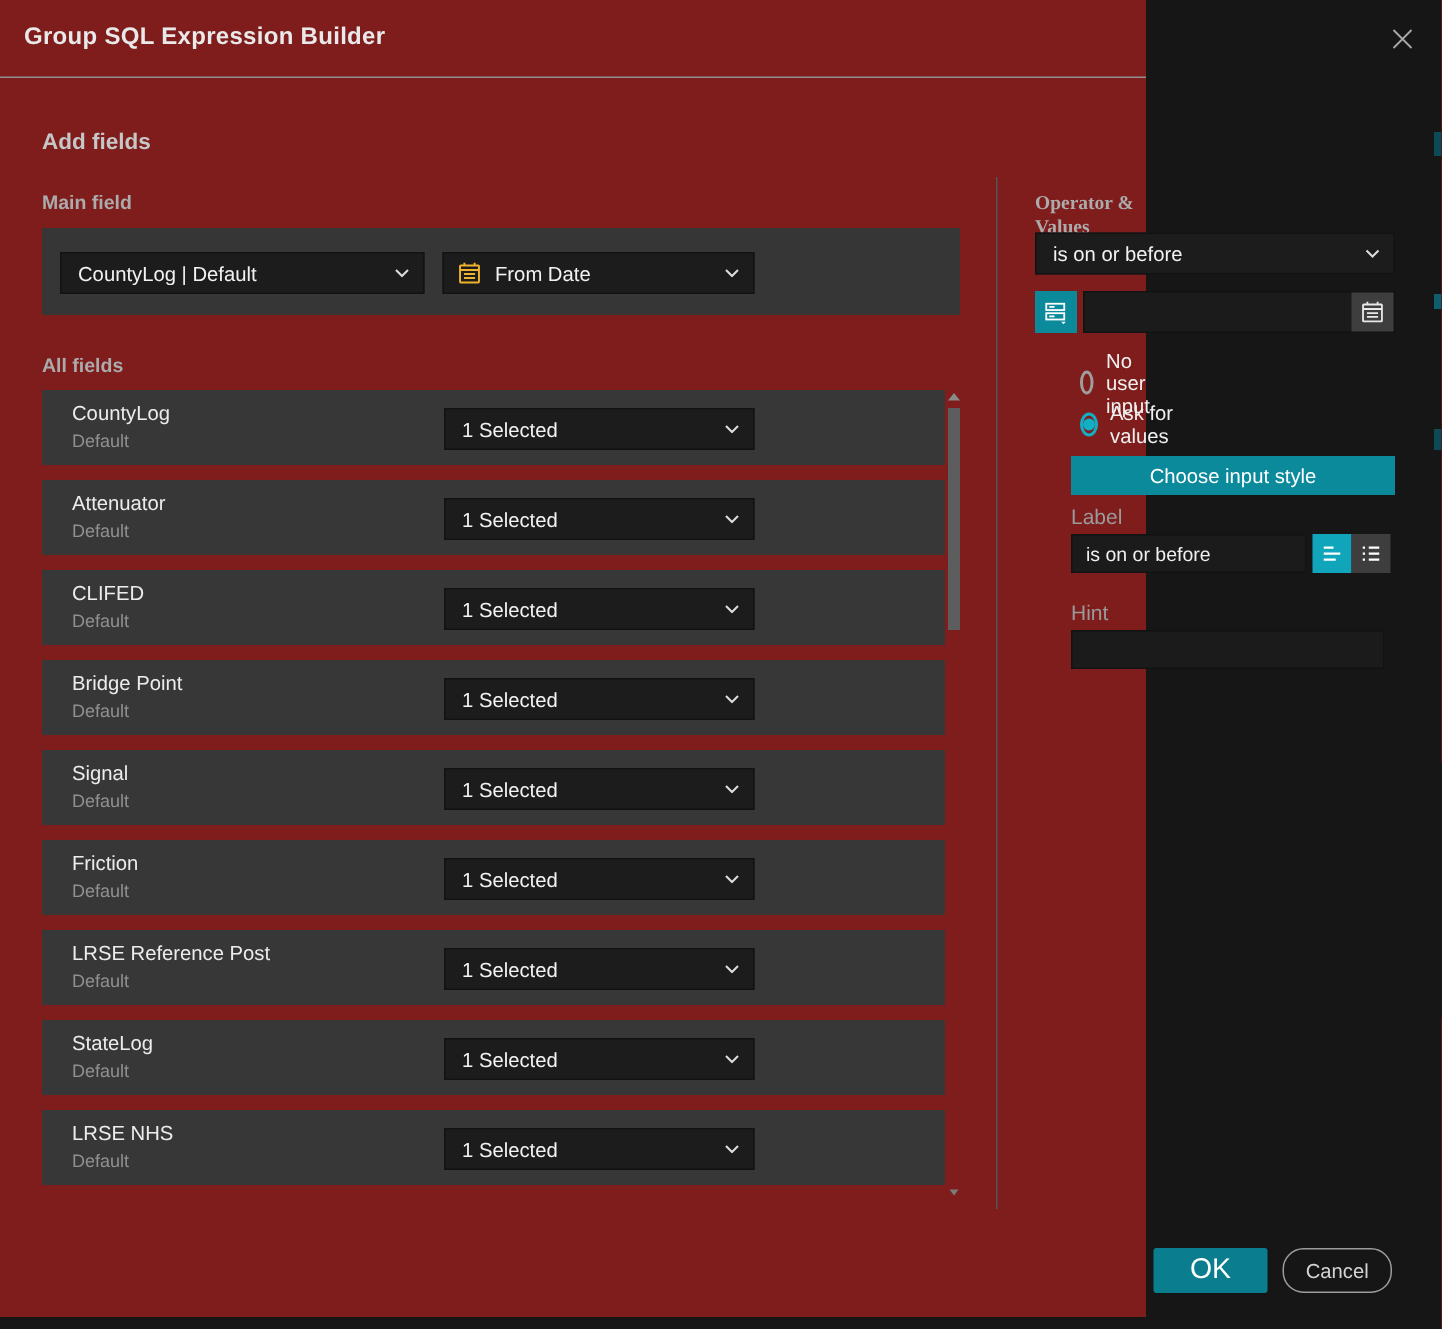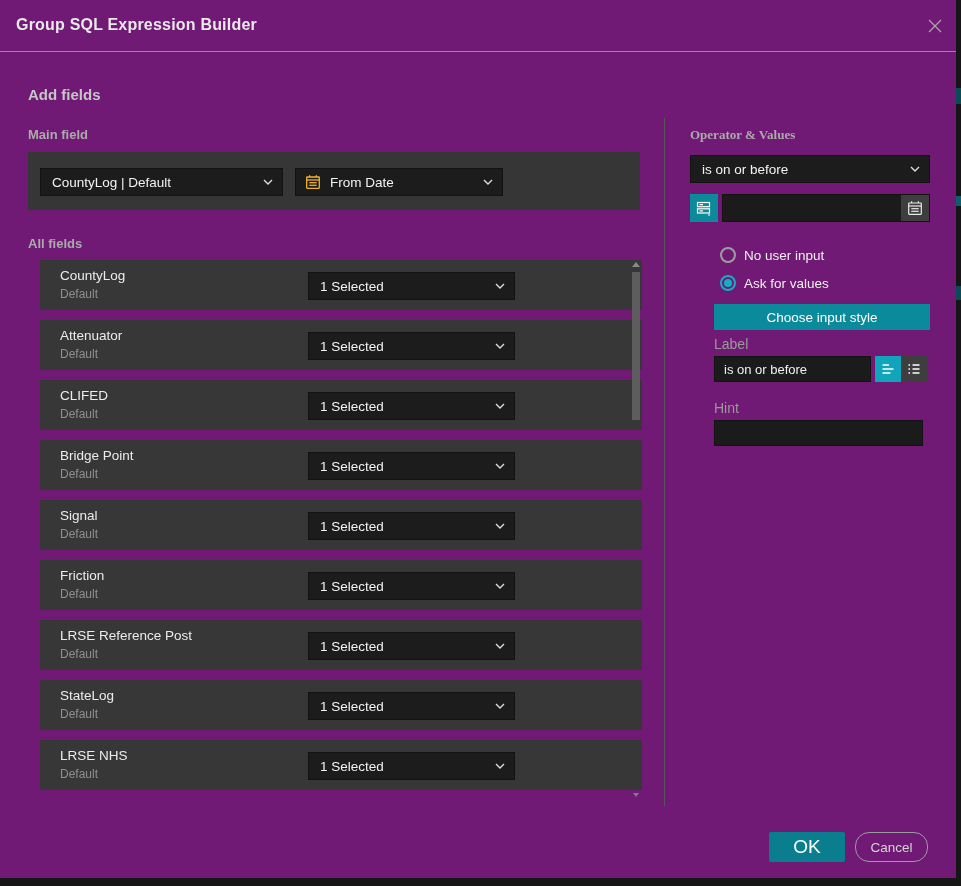--- a/index.html
+++ b/index.html
@@ -4,22 +4,22 @@
 <style>
   html,body{margin:0;padding:0;}
   body{
     width:961px;height:886px;position:relative;overflow:hidden;
     background:#161616;
     font-family:"Liberation Sans","DejaVu Sans",sans-serif;
     -webkit-font-smoothing:antialiased;
   }
   .bg-sliver{position:absolute;right:0;width:5px;background:#0d4a57;}
   .dialog{
-    position:absolute;left:0;top:0;width:956px;height:878px;
-    background:#701a75;color:#e8e8e8;
+    position:absolute;left:0;top:0;width:764px;height:878px;
+    background:#7f1d1d;color:#e8e8e8;
   }
   
   .header{
     position:absolute;left:0;top:0;width:100%;height:52px;
     border-bottom:1px solid #8f8f8f;box-sizing:border-box;
   }
   .header .title{
     position:absolute;left:16px;top:16px;
     font-size:16px;font-weight:bold;color:#e9e9e9;letter-spacing:.2px;
   }
@@ -37,21 +37,21 @@
   .select{
     position:absolute;height:28px;background:#1c1c1c;border:1px solid #121212;
     box-sizing:border-box;display:flex;align-items:center;
     font-size:13.5px;color:#f2f2f2;cursor:pointer;
   }
   .select .txt{flex:1;padding-left:11px;white-space:nowrap;overflow:hidden;}
   .select .chev{padding-right:9px;display:flex;align-items:center;}
   .select .lead-ico{padding-left:9px;display:flex;align-items:center;color:#f0b32e;}
   .select .lead-ico + .txt{padding-left:9px;}
   
-  .list{position:absolute;left:40px;top:260px;width:602px;}
+  .list{position:absolute;left:28px;top:260px;width:602px;}
   .row{position:relative;height:50px;margin-bottom:10px;background:#373737;}
   .row .fname{position:absolute;left:20px;top:8px;font-size:13.5px;color:#ececec;}
   .row .ftype{position:absolute;left:20px;top:27px;font-size:12px;color:#909090;}
   .row .select{left:268px;top:12px;width:207px;}
   
   .sb-up{position:absolute;left:632px;top:262px;width:0;height:0;
     border-left:4px solid transparent;border-right:4px solid transparent;border-bottom:5px solid #8a8a8a;}
   .sb-thumb{position:absolute;left:632px;top:272px;width:8px;height:148px;background:#5d5d5d;cursor:pointer;}
   .sb-down{position:absolute;left:633px;top:793px;width:0;height:0;
     border-left:3.5px solid transparent;border-right:3.5px solid transparent;border-top:4.5px solid #7d7d7d;}

